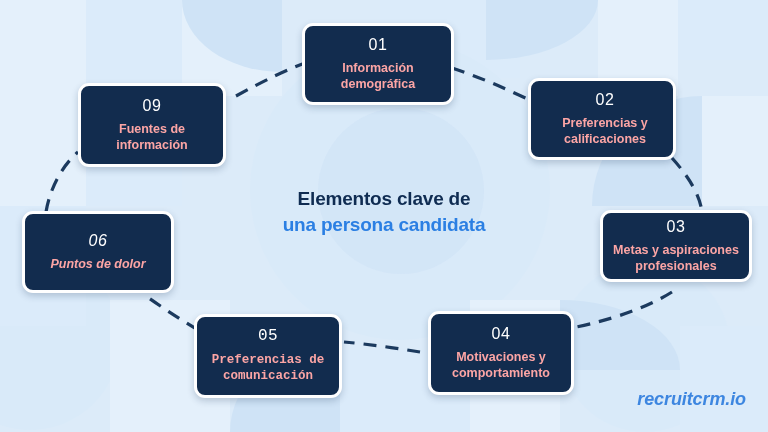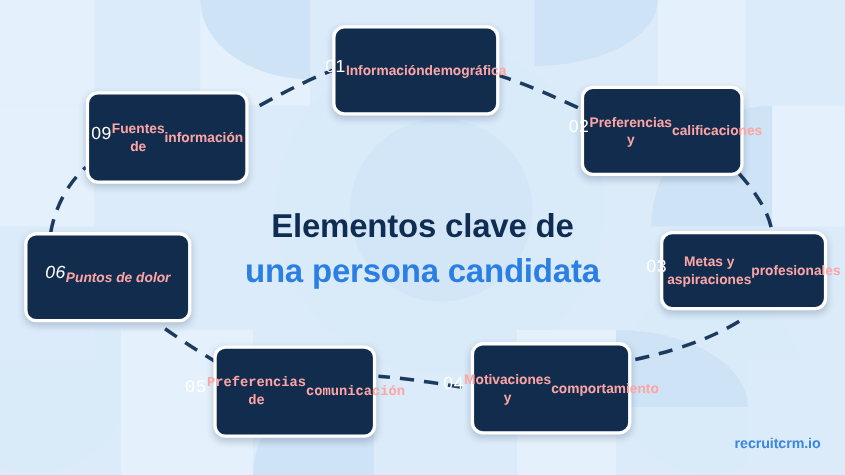--- a/index.html
+++ b/index.html
@@ -58,21 +58,21 @@
   
   .card {
     position: absolute;
     z-index: 3;
     box-sizing: border-box;
     background: #122c4e;
     border: 3px solid #ffffff;
     border-radius: 11px;
     box-shadow: 0 3px 7px rgba(20, 45, 80, 0.22);
     display: flex;
-    flex-direction: row;
+    flex-direction: column;
     align-items: center;
     justify-content: center;
     padding: 6px 8px;
     text-align: center;
   }
   .card-number {
     color: #ffffff;
     font-size: 16px;
     font-weight: 400;
     letter-spacing: 0.5px;
@@ -90,38 +90,39 @@
   #title-block {
     position: absolute;
     z-index: 2;
     left: 0;
     width: 768px;
     top: 186px;
     text-align: center;
     pointer-events: none;
   }
   .title-line {
-    font-size: 30px;
+    font-size: 19px;
     font-weight: bold;
     line-height: 1.35;
     letter-spacing: -0.2px;
   }
   .title-line-1 { color: #0f2c52; }
   .title-line-2 { color: #2b7fe3; }
 
   
   #logo {
     position: absolute;
     z-index: 4;
     right: 22px;
     bottom: 22px;
     color: #3d86e0;
-    font-size: 13px;
+    font-size: 18px;
     font-weight: bold;
     letter-spacing: -0.1px;
+    font-style: italic;
   }
 </style>
 </head>
 <body>
 
 <div id="stage">
 
   <div id="bg-layer">
     <div class="bg-block lighter" style="left:0;top:0;width:86px;height:96px;"></div>
     <div class="bg-block light" style="left:86px;top:0;width:96px;height:96px;"></div>

